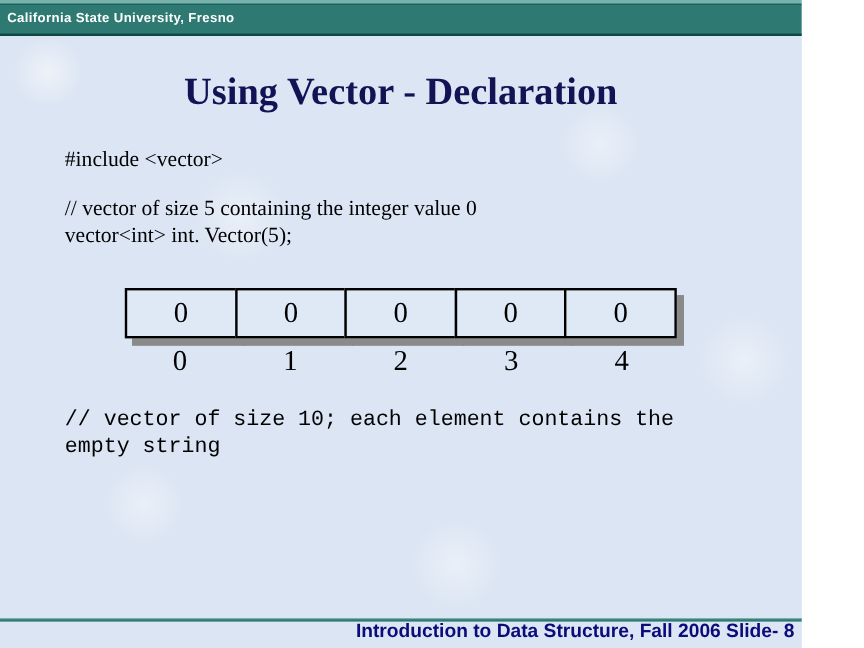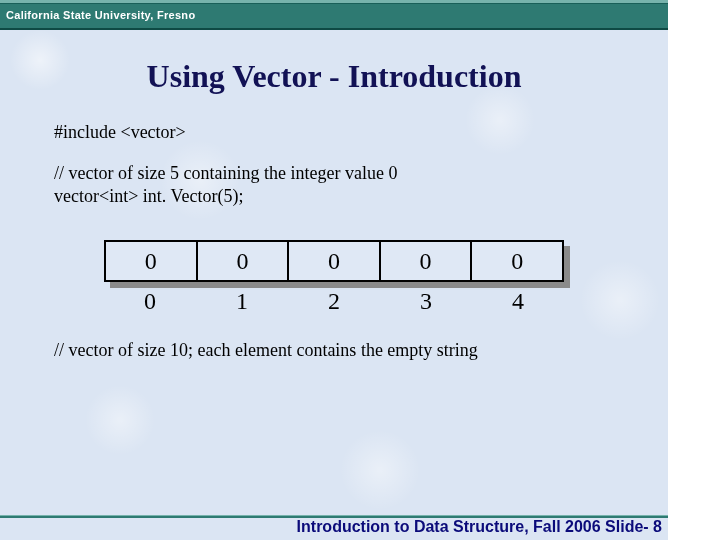--- a/index.html
+++ b/index.html
@@ -49,21 +49,21 @@
     margin-top: 28px;
     margin-bottom: 26px;
   }
   .body {
     padding: 0 54px;
     color: #000;
     font-size: 18px;
     line-height: 1.28;
   }
   .para { margin-bottom: 18px; }
-  .para2 { margin-top: 22px; }
+  .para2 { margin-top: 22px; font-family: Liberation Mono, monospace; }
   .indent { padding-left: 28px; }
 
   .vector-wrap {
     margin: 32px auto 10px auto;
     width: 460px;
     position: relative;
   }
   .cells {
     display: flex;
     position: relative;
@@ -132,21 +132,21 @@
 </head>
 <body>
 
 <div class="slide">
 
   <div class="header-bar-outer"></div>
   <div class="header-bar">
     <span>California State University, Fresno</span>
   </div>
 
-  <div class="title">Using Vector - Introduction</div>
+  <div class="title">Using Vector - Declaration</div>
 
   <div class="body">
 
     <div class="para">
       <div>#include &lt;vector&gt;</div>
     </div>
 
     <div class="para">
       <div>// vector of size 5 containing the integer value 0</div>
       <div>vector&lt;int&gt; int. Vector(5);</div>

